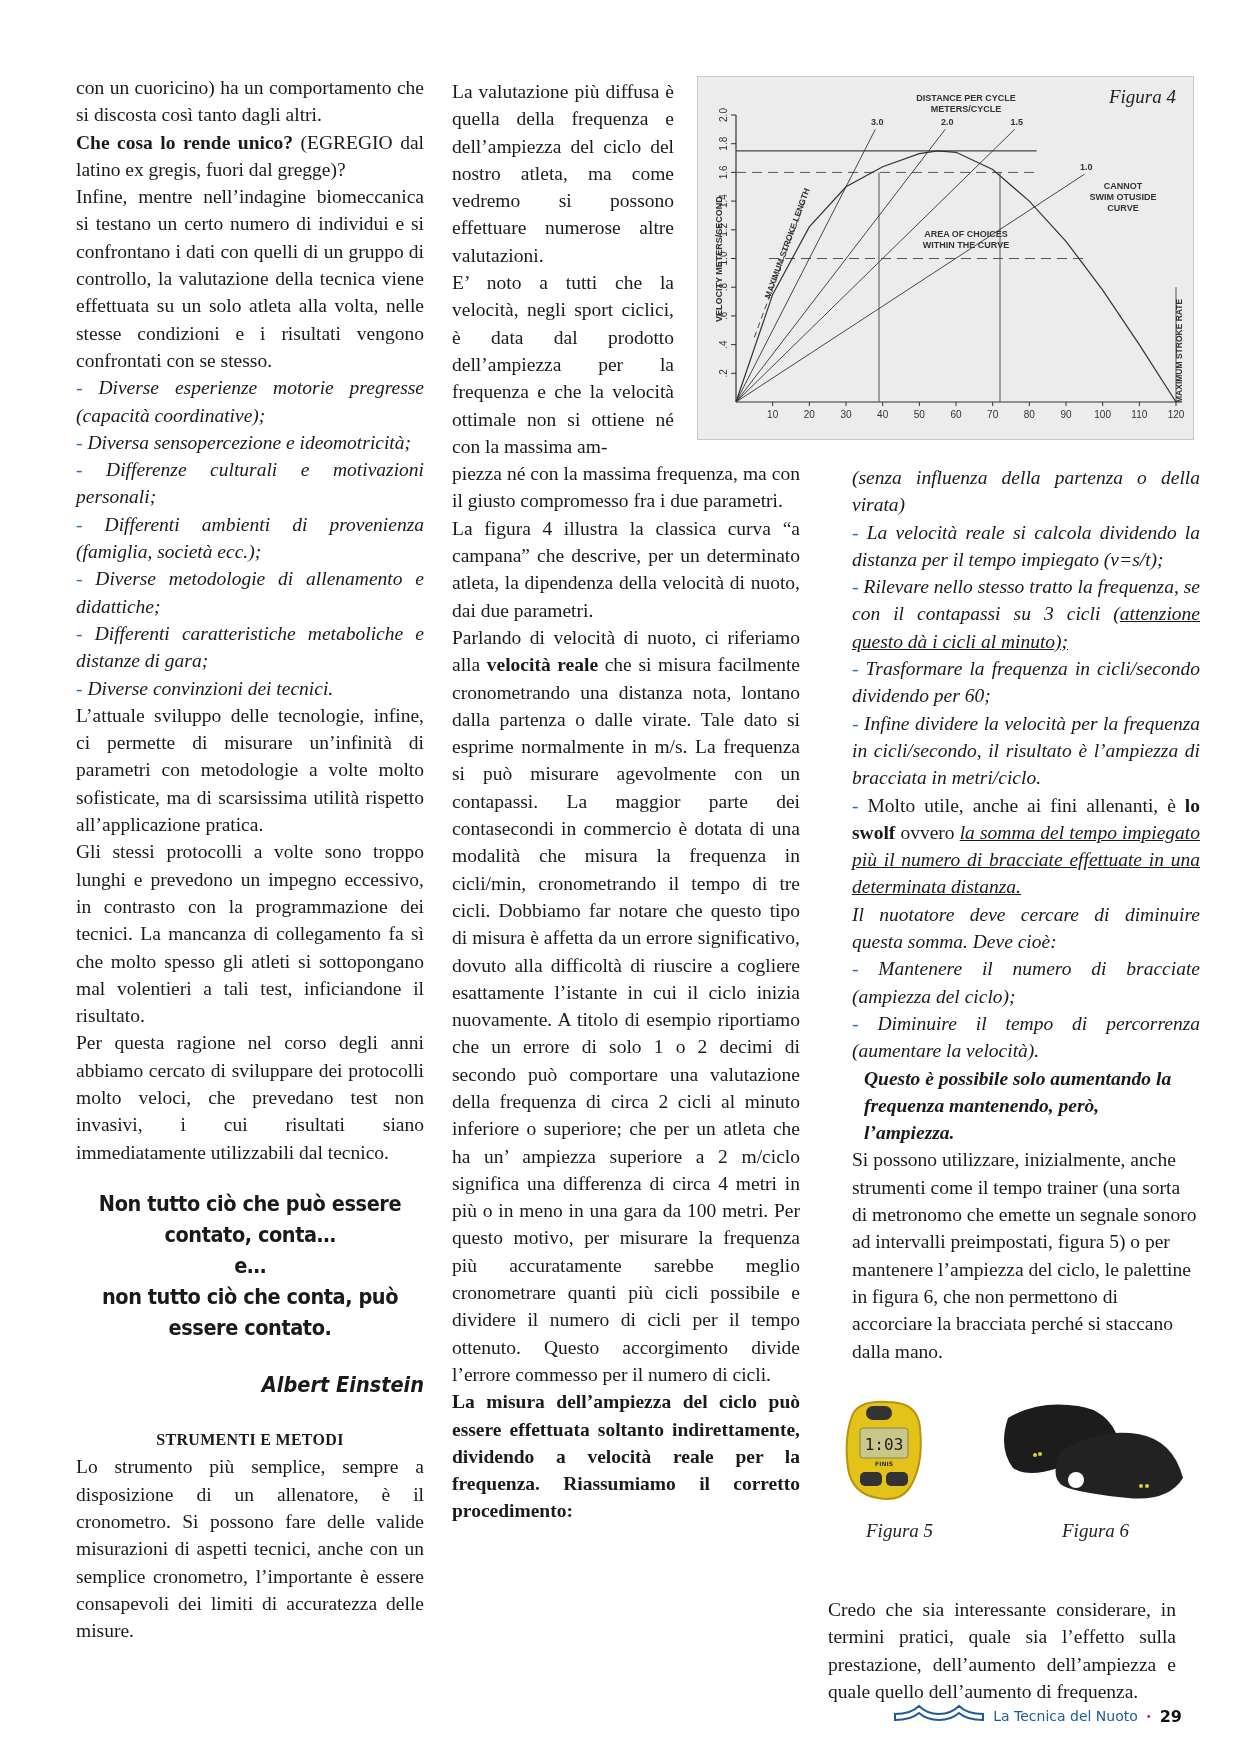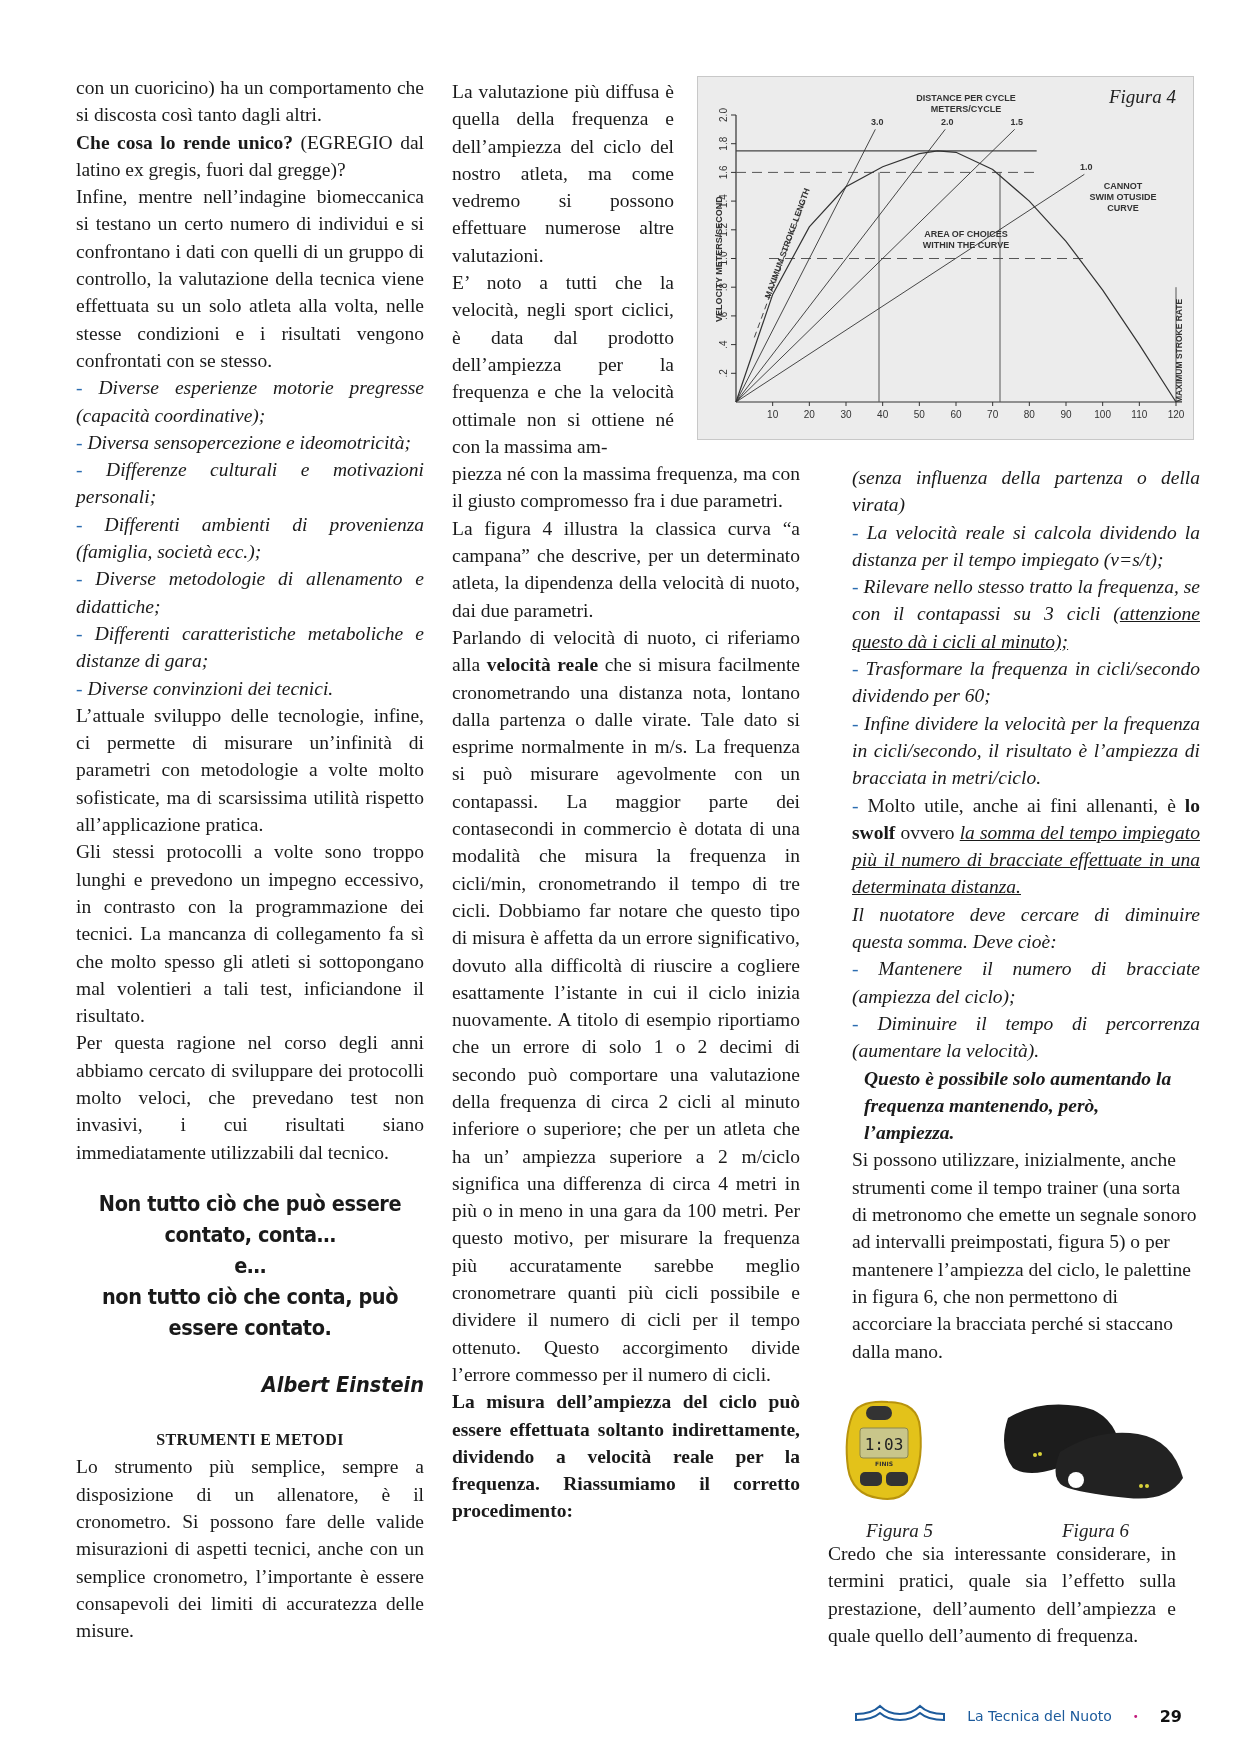--- a/index.html
+++ b/index.html
@@ -18,21 +18,21 @@
   .center { text-align: left; }
   .quote { font-family: "DejaVu Sans", sans-serif; font-weight: bold; font-size: 22px; line-height: 31px;
            text-align: center; letter-spacing: -0.5px; margin-top: 22px; transform: scaleX(0.88); }
   .author { font-family: "DejaVu Sans", sans-serif; font-weight: bold; font-style: italic; font-size: 22px;
             text-align: right; margin-top: 28px; transform: scaleX(0.88); transform-origin: right; }
   .heading { text-align: center; font-weight: bold; font-size: 16px; letter-spacing: 0.3px; margin-top: 28px; }
   #chart-box { position: absolute; left: 697px; top: 76px; width: 495px; height: 362px; background: #ececec; border: 1px solid #c8c8c8; }
   #chart { position: absolute; left: 0; top: 0; }
   .fig-cap { position: absolute; font-style: italic; font-size: 19px; color: #222; }
   #photos { position: absolute; left: 838px; top: 1398px; width: 360px; height: 110px; }
-  #footer { position: absolute; right: 58px; top: 1704px; display: flex; align-items: center; gap: 21px;
+  #footer { position: absolute; right: 58px; top: 1704px; display: flex; align-items: center; gap: 8px;
             font-family: "DejaVu Sans", sans-serif; font-size: 14px; color: #1d5b9c; }
   #footer .pg { color: #111; font-weight: bold; font-size: 16px; }
   #footer .sep { color: #c2177a; font-size: 10px; }
 </style>
 </head>
 <body>
 
 <div id="col1" class="col">
   <p>con un cuoricino) ha un comportamento che si discosta così tanto dagli altri.</p>
   <p><span class="b">Che cosa lo rende unico?</span><span> (EGREGIO dal latino ex gregis, fuori dal gregge)?</span></p>
@@ -185,21 +185,21 @@
       <circle cx="238" cy="82" r="8" fill="#fff"></circle>
       <circle cx="197" cy="57" r="2" fill="#d8d23a"></circle>
         <circle cx="202" cy="56" r="2" fill="#d8d23a"></circle>
       <circle cx="303" cy="88" r="2" fill="#d8d23a"></circle>
         <circle cx="309" cy="88" r="2" fill="#d8d23a"></circle>
     </g>
   </svg>
 </div>
 <div class="fig-cap" style="left:866px; top:1520px;">Figura 5</div>
 <div class="fig-cap" style="left:1062px; top:1520px;">Figura 6</div>
-<div class="col" style="left:828px; top:1540px; width:348px;">
+<div class="col" style="left:828px; top:1596px; width:348px;">
   <p>Credo che sia interessante considerare, in termini pratici, quale sia l’effetto sulla prestazione, dell’aumento dell’ampiezza e quale quello dell’aumento di frequenza.</p>
 </div>
 
 <div id="footer">
   <svg width="92" height="24">
     <path d="M2 16 L2 10 Q18 10 26 2 Q34 10 46 10 Q58 10 66 2 Q74 10 90 10 L90 16 Q74 16 66 9 Q58 16 46 16 Q34 16 26 9 Q18 16 2 16 Z" fill="none" stroke="#1d5b9c" stroke-width="2"></path>
   </svg>
   <span>La Tecnica del Nuoto</span>
   <span class="sep">•</span>
   <span class="pg">29</span>

